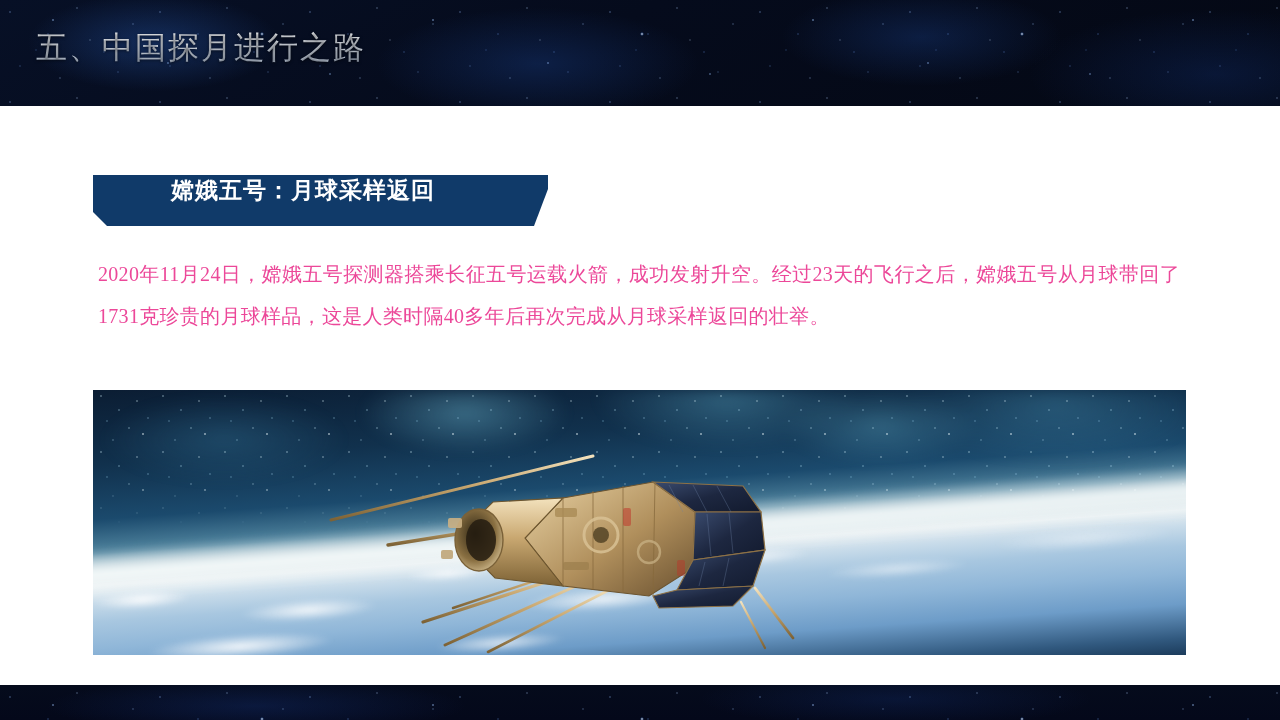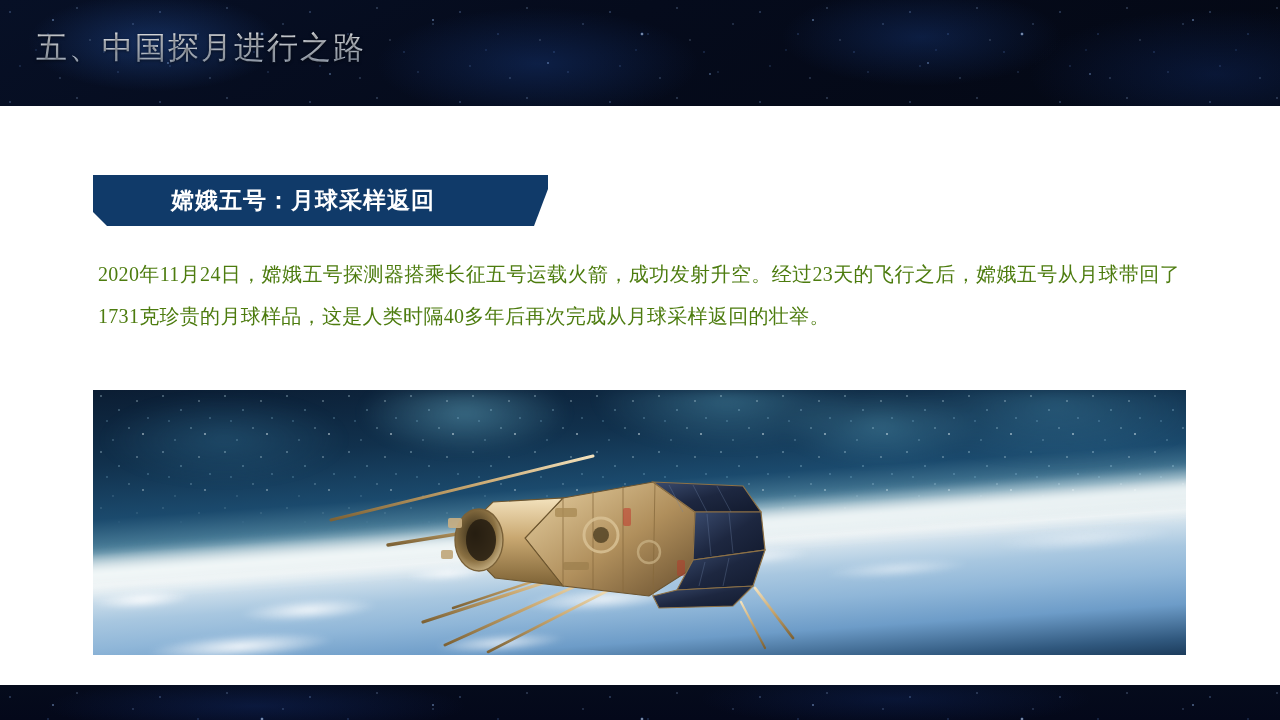--- a/index.html
+++ b/index.html
@@ -71,38 +71,38 @@
     text-shadow:0 1px 3px rgba(0,0,0,.55);
     white-space:nowrap;
   }
 
   
   #section-banner {
     position:absolute; left:93px; top:175px;
     width:455px; height:51px;
     background:#103a69;
     clip-path:polygon(0 0, 100% 0, 100% 14px, calc(100% - 14px) 100%, 14px 100%, 0 calc(100% - 14px));
-    display:flex; align-items:center;
+    display:flex; align-items:flex-start;
   }
   #section-banner-label {
     color:#ffffff;
     font-size:23px;
     font-weight:700;
     letter-spacing:1px;
     margin-left:78px;
     white-space:nowrap;
   }
 
   
   #body-paragraph {
     position:absolute; left:98px; top:253px;
     width:1082px;
     font-size:20px;
     line-height:42px;
-    color:#4d7c0f;
+    color:#ec4899;
     text-align:justify;
     letter-spacing:.3px;
   }
 
   
   #photo {
     position:absolute; left:93px; top:390px;
     width:1093px; height:265px;
     overflow:hidden;
     background:#0a1526;

